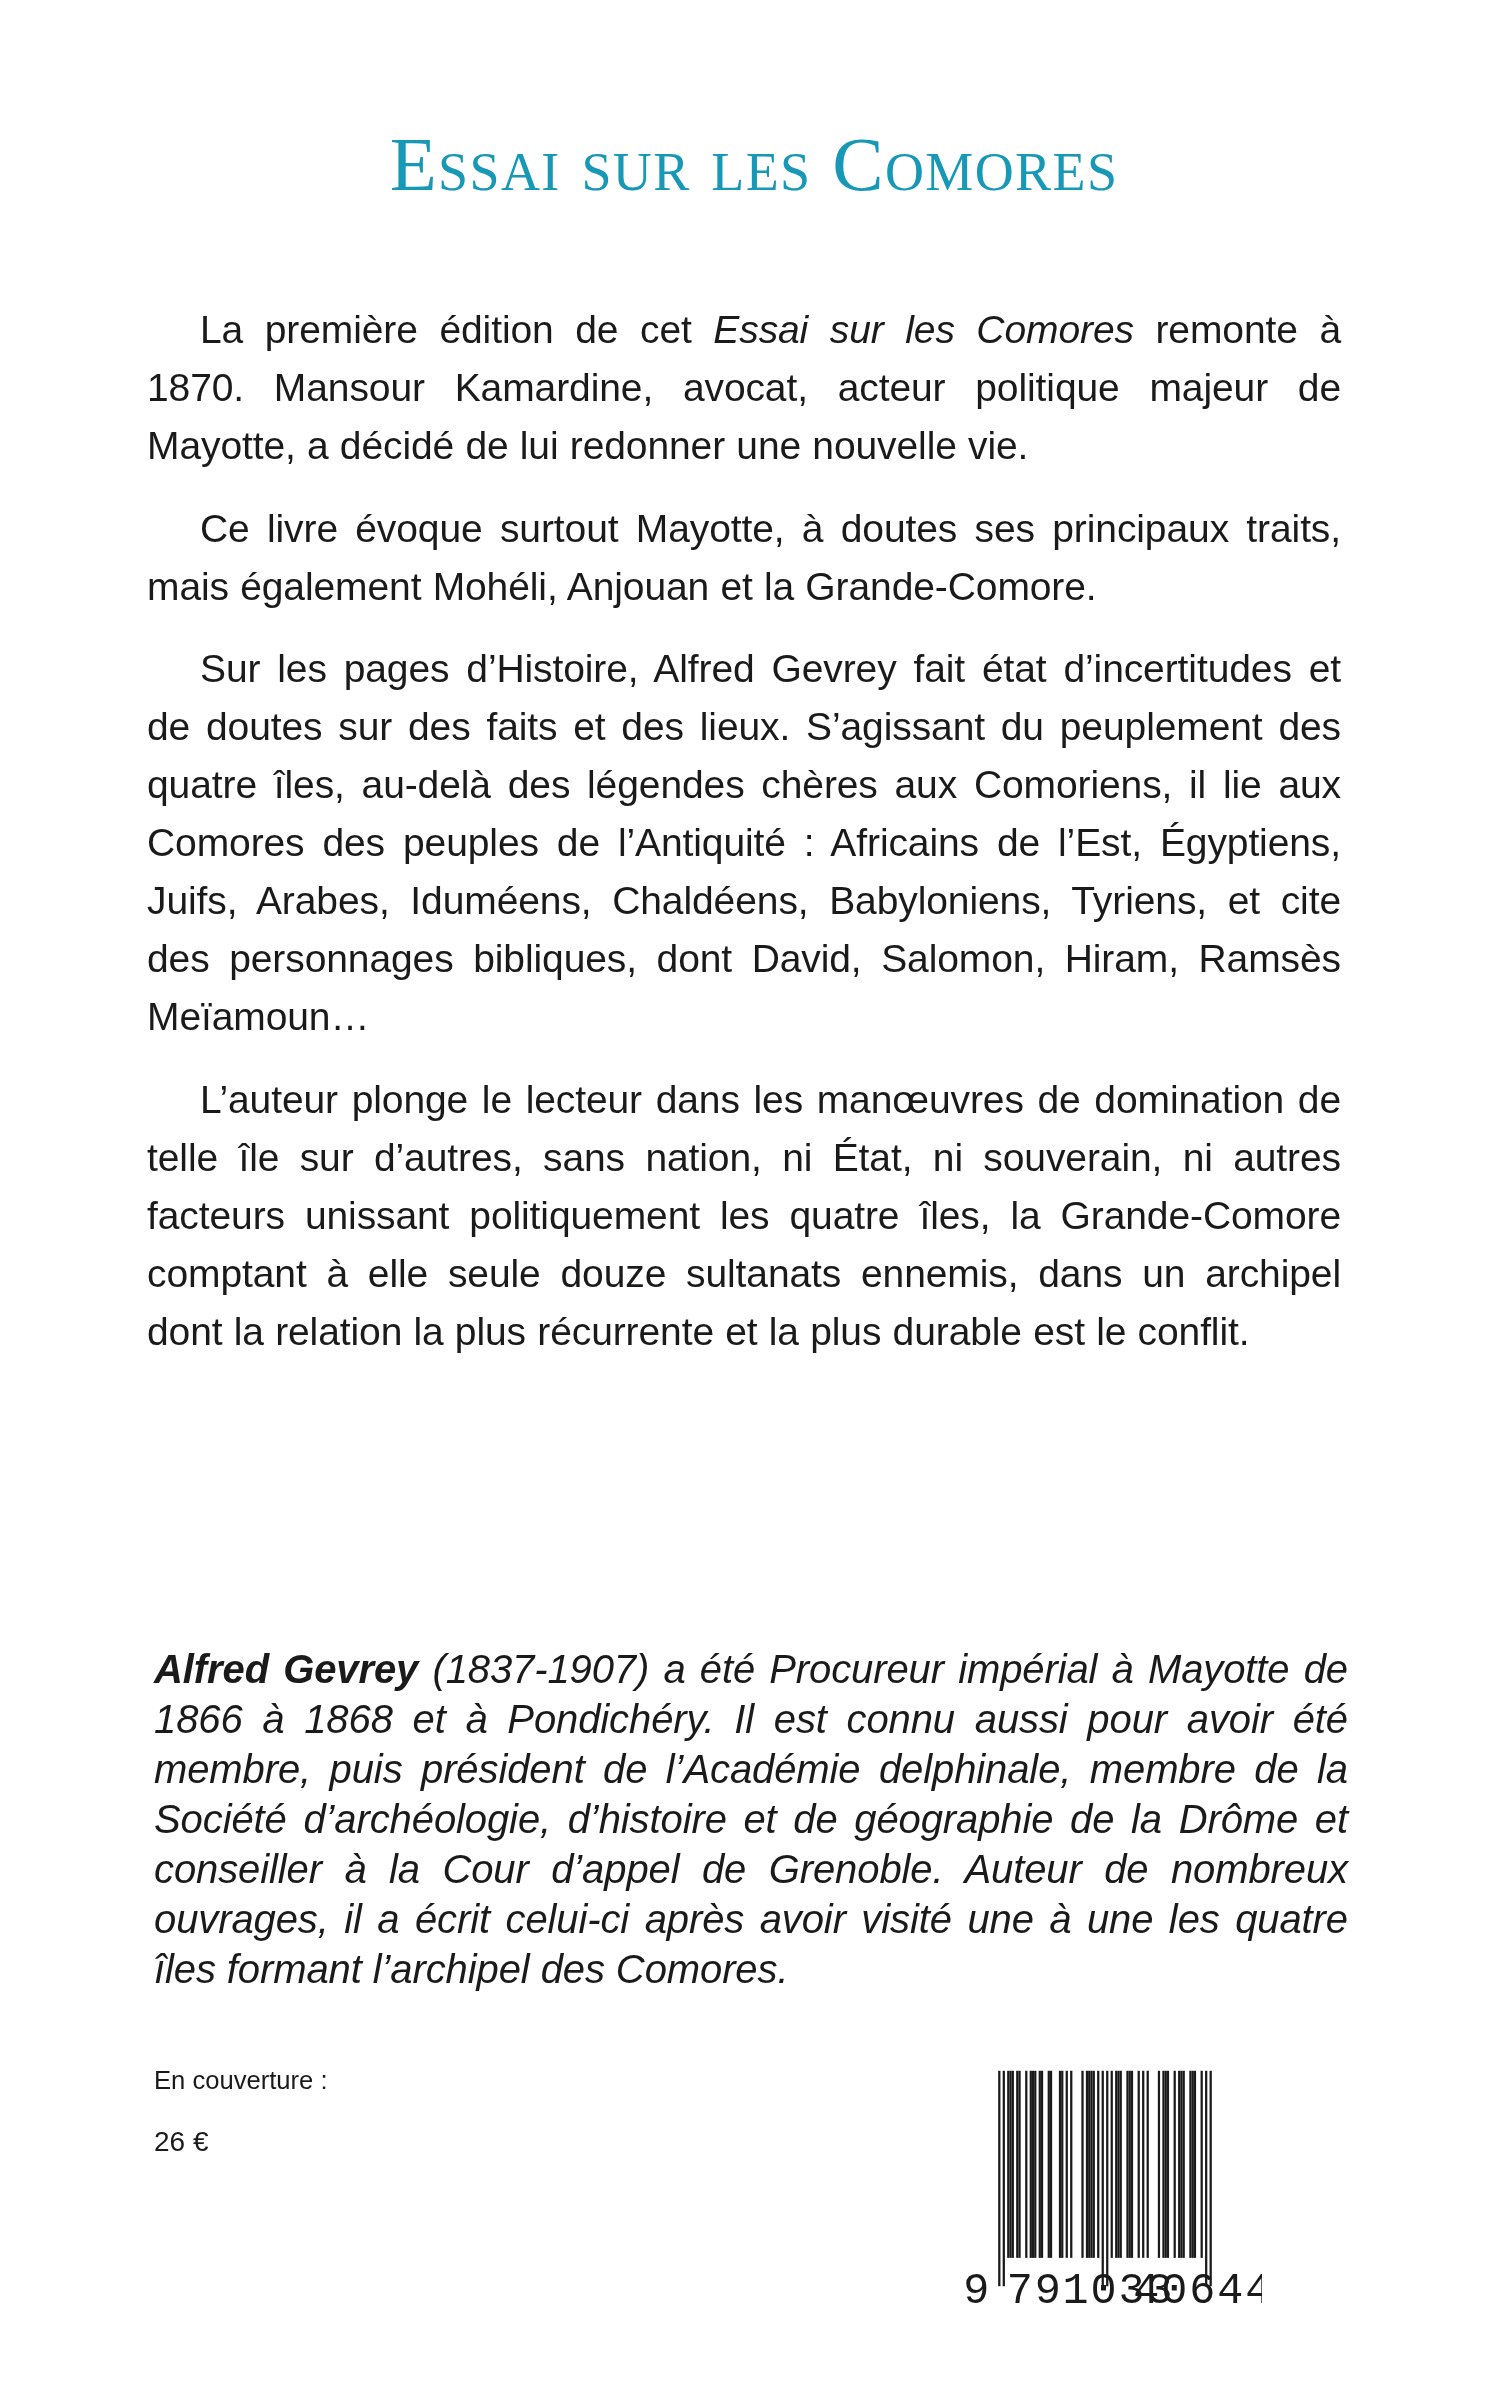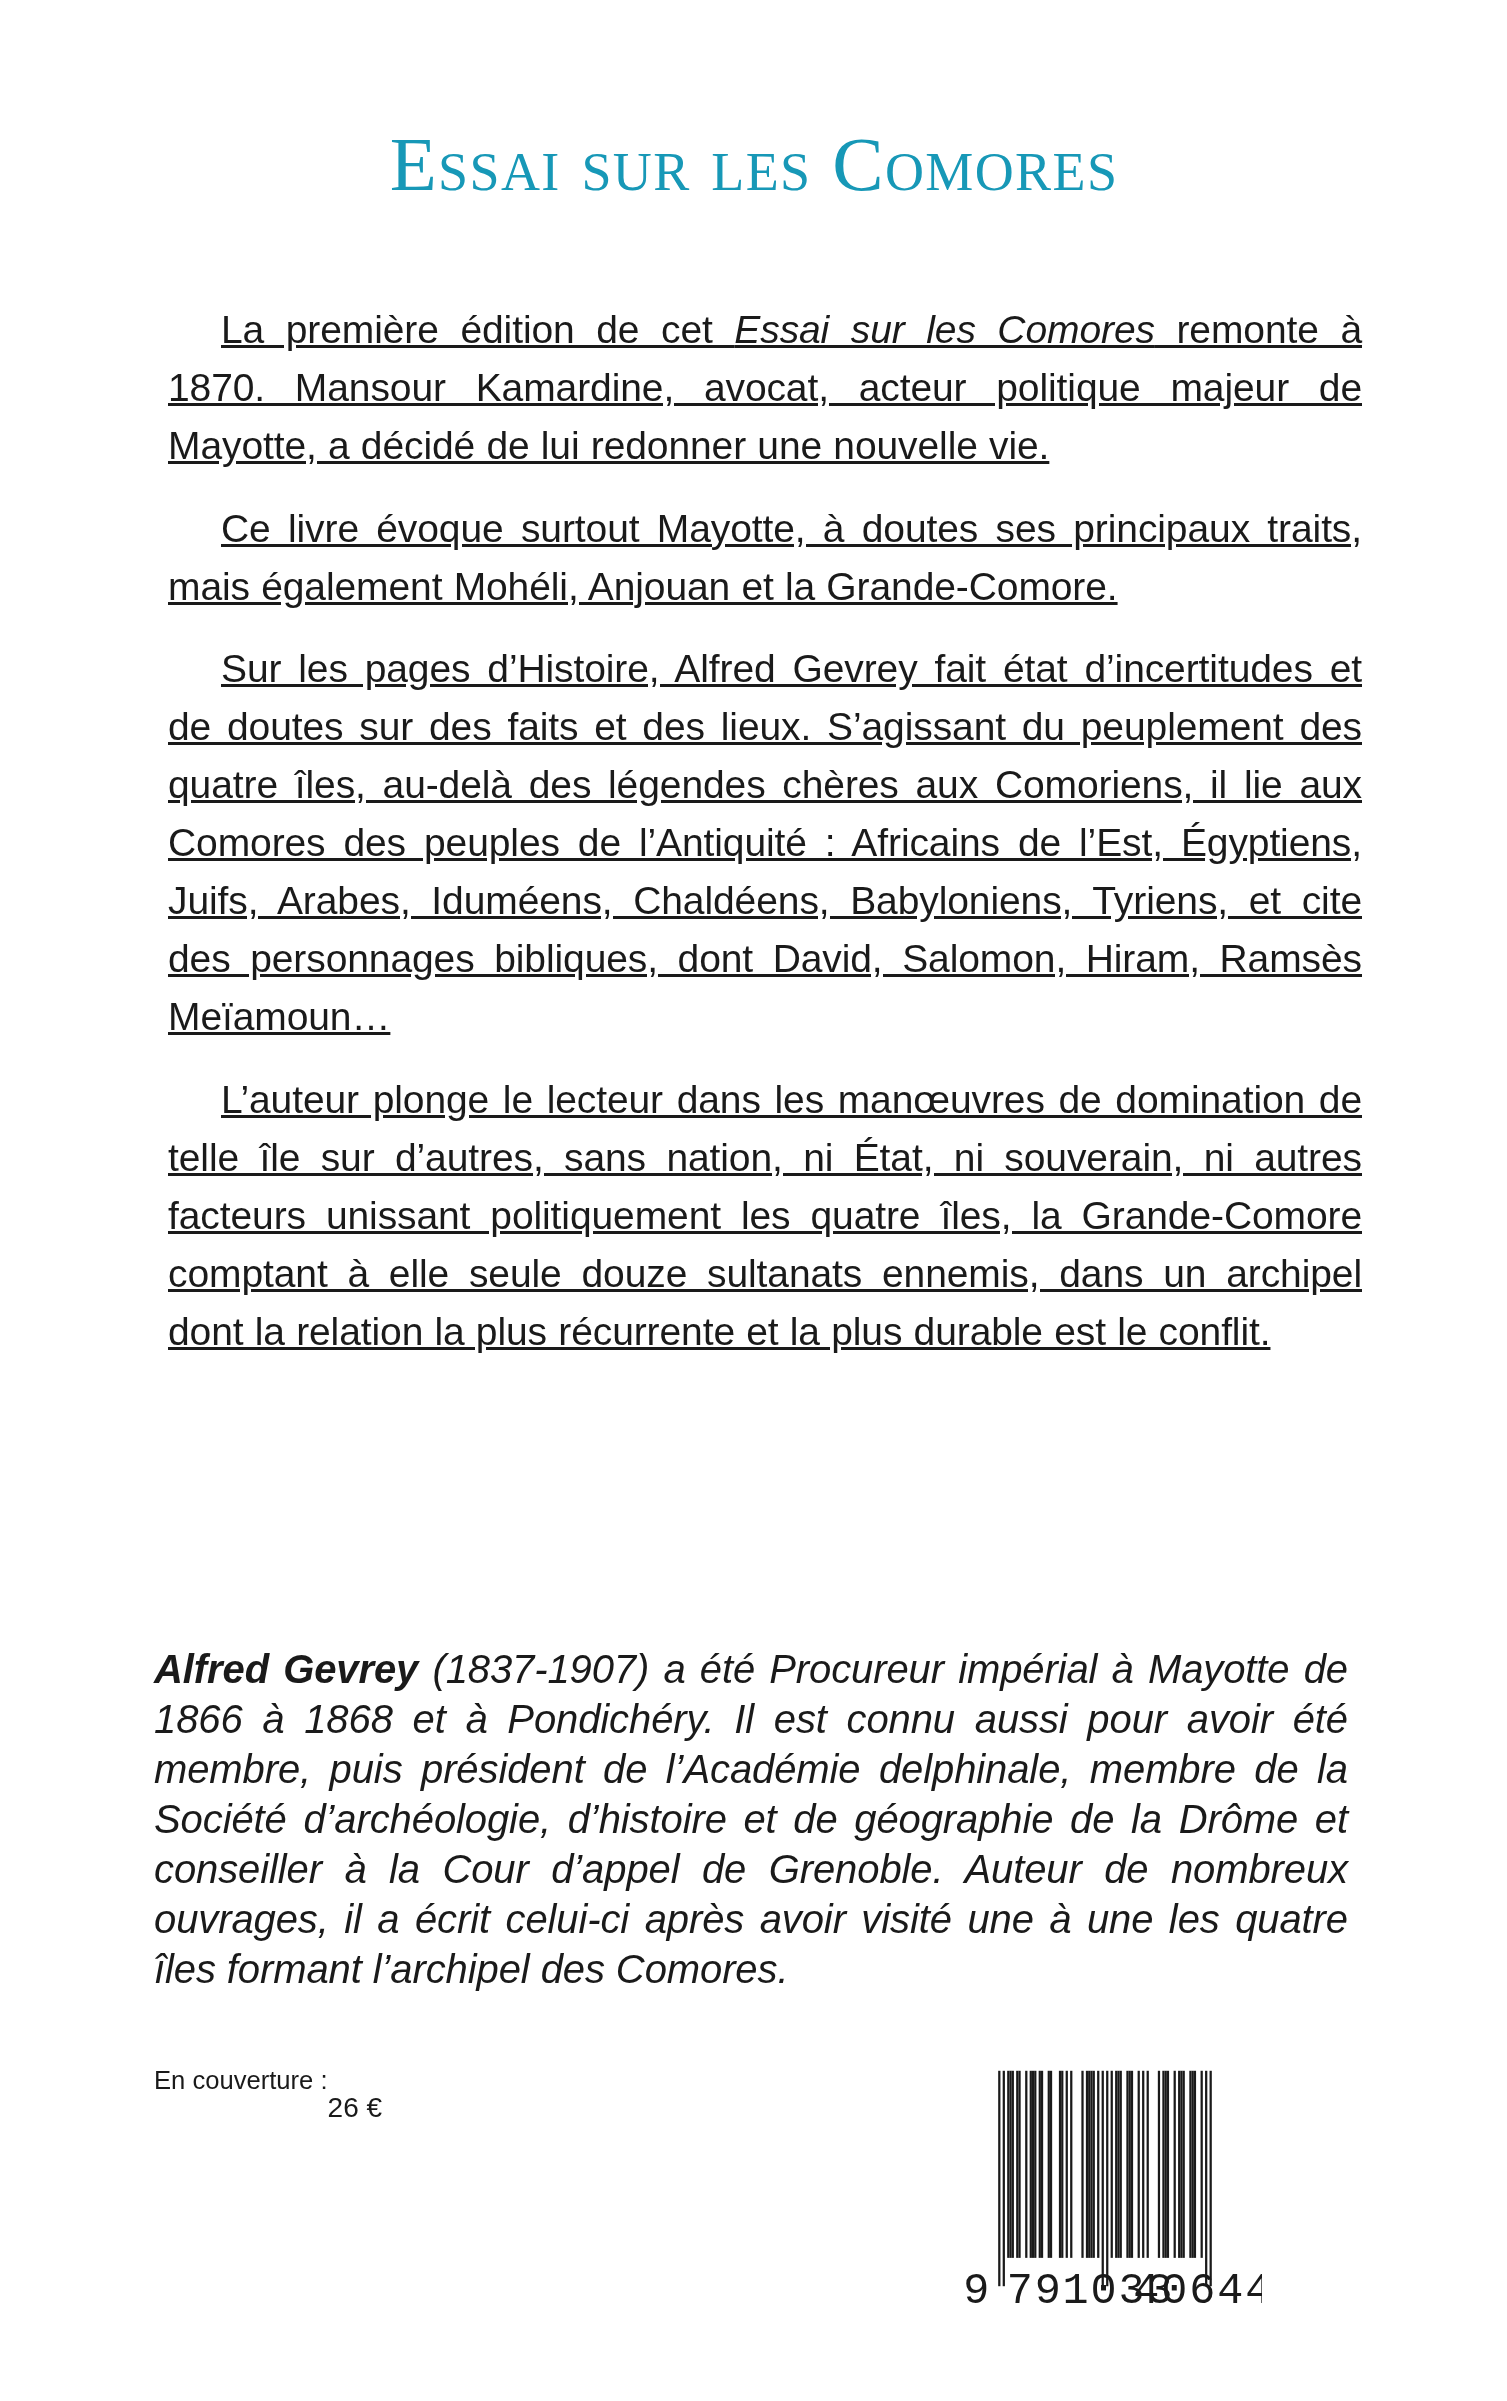--- a/index.html
+++ b/index.html
@@ -35,24 +35,23 @@
     line-height: 1.0;
     font-variant: small-caps;
     letter-spacing: 1.4px;
     white-space: nowrap;
     font-weight: 400;
   }
 
   
   .blurb {
     position: absolute;
-    left: 168px;
+    left: 147px;
     top: 301px;
     width: 1194px;
-    text-decoration: underline;
   }
 
   .para {
     font-size: 39px;
     line-height: 58px;
     text-align: justify;
     text-justify: inter-word;
     text-indent: 53px;
     margin: 0 0 24.6px 0;
     font-stretch: condensed;
@@ -82,21 +81,21 @@
     position: absolute;
     left: 154px;
     top: 2063px;
     width: 1197px;
     display: flex;
     justify-content: space-between;
     align-items: flex-end;
   }
   .footer-left {
     display: flex;
-    flex-direction: row;
+    flex-direction: column;
   }
   .credit {
     font-size: 25.6px;
     line-height: 34px;
     color: #1a1a1a;
   }
   .isbn {
     font-size: 30px;
     line-height: 36px;
     margin-top: 42px;

